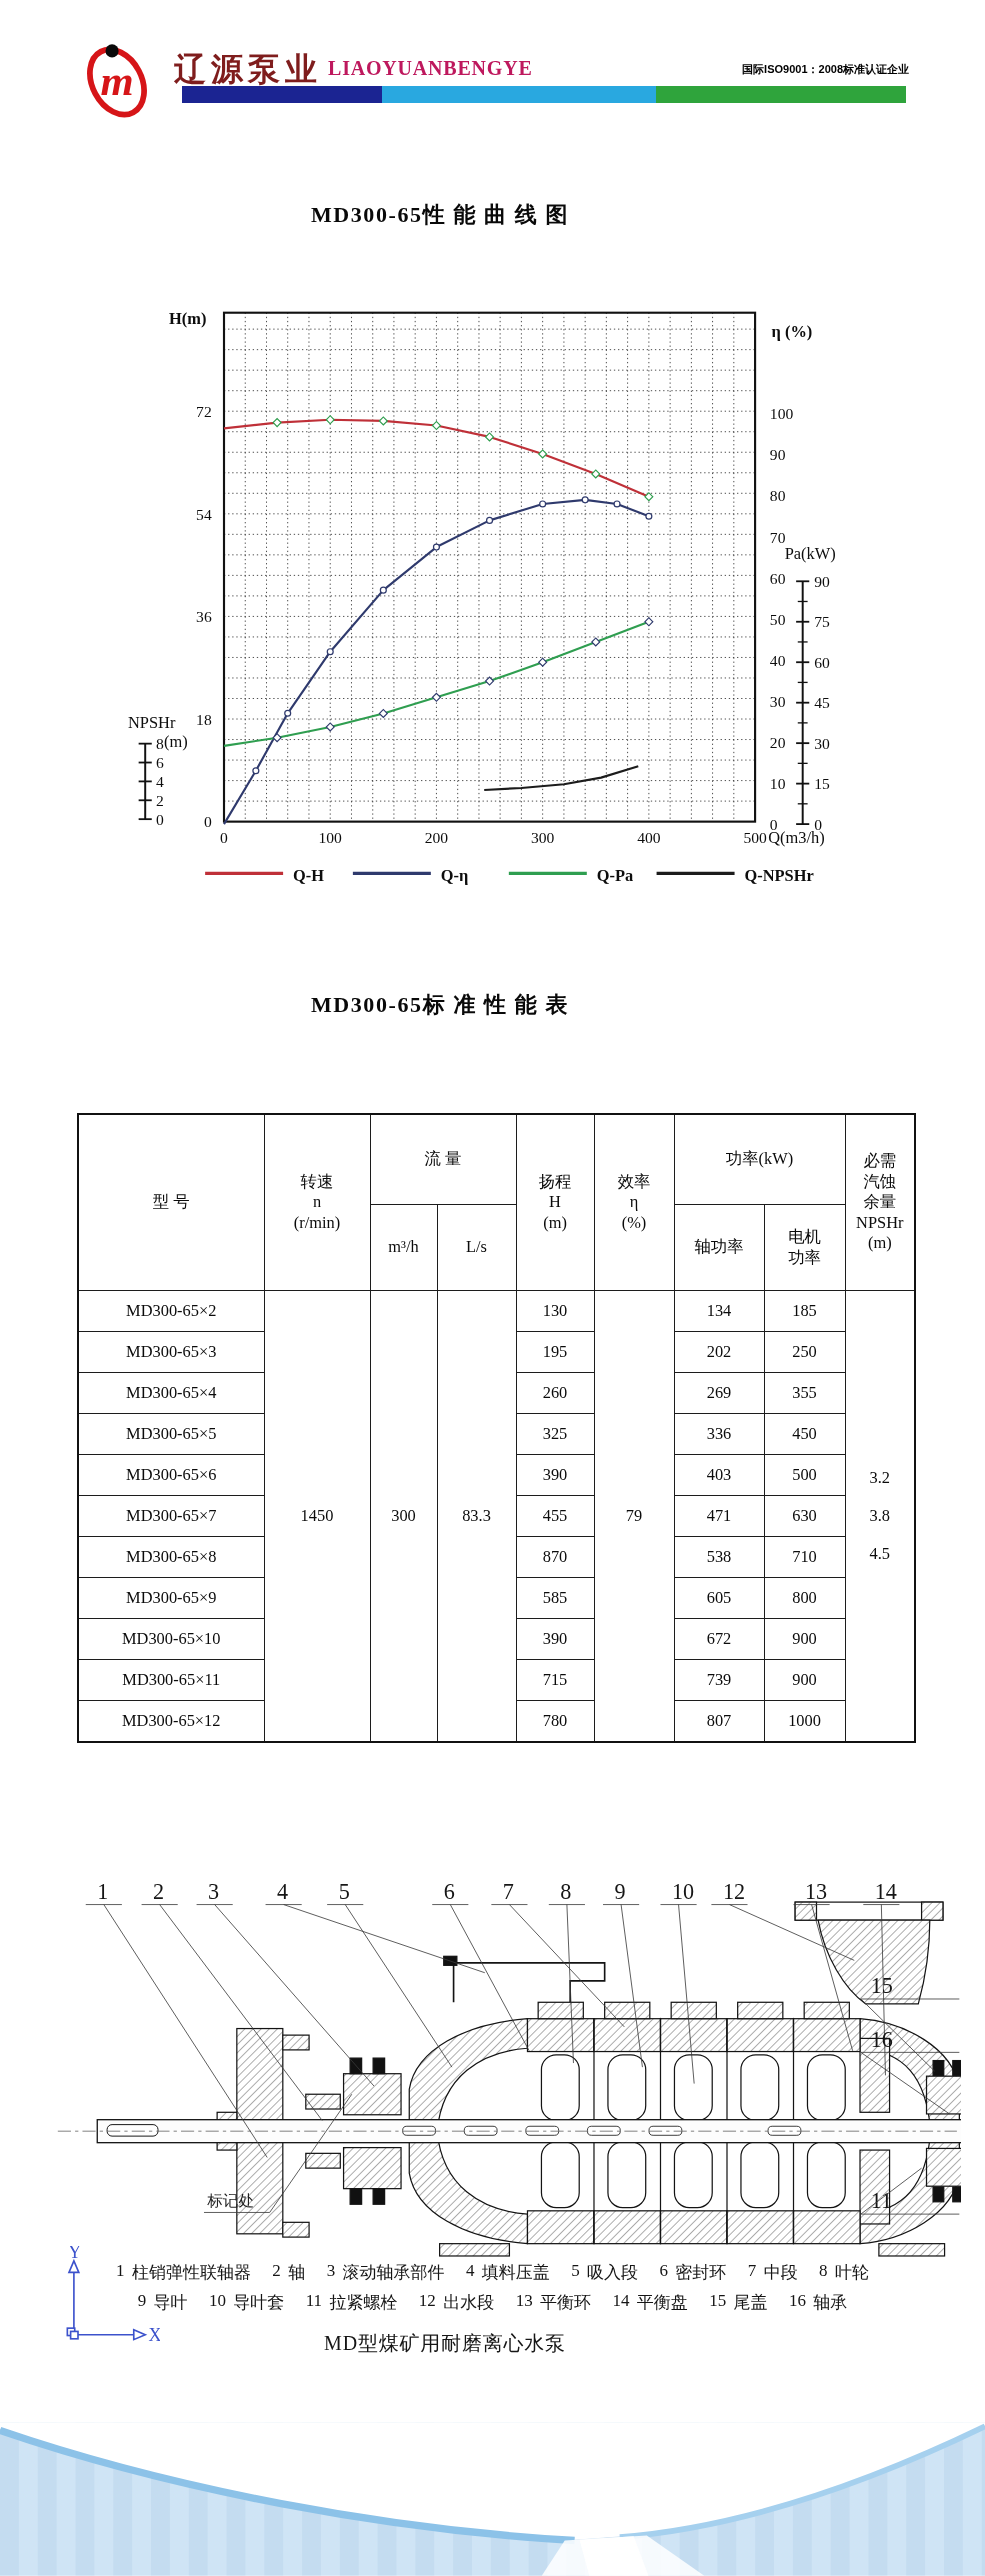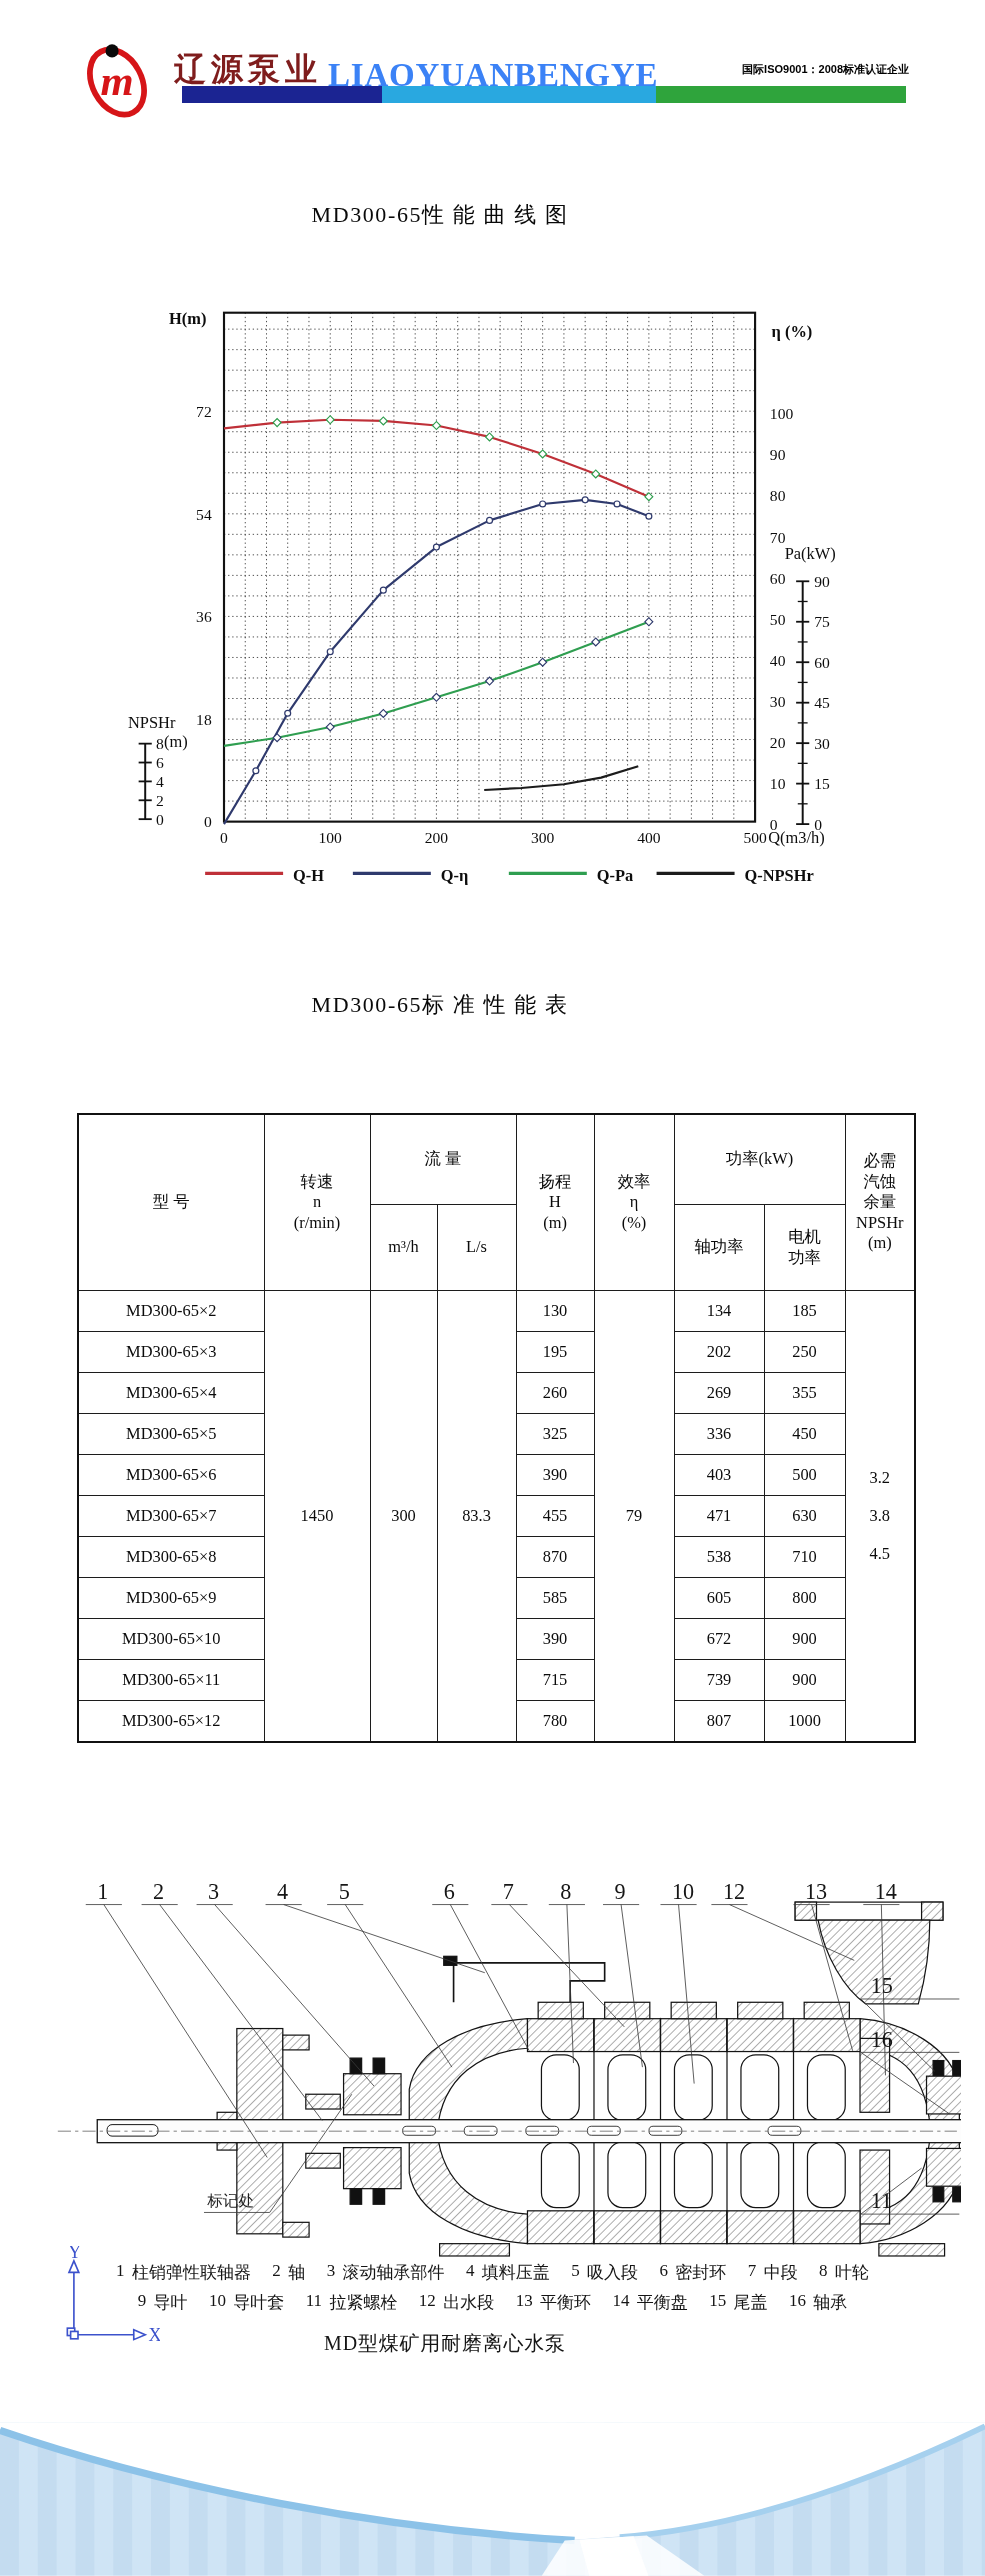--- a/index.html
+++ b/index.html
@@ -2,28 +2,28 @@
 <html style="font-size:13px"><head>
 <meta charset="utf-8">
 <style>
   html,body{margin:0;padding:0;background:#fff;}
   #page{position:relative;width:985px;height:2576px;background:#fff;overflow:hidden;
         font-family:"Liberation Serif","DejaVu Serif",serif;color:#111;}
   
   #logo{position:absolute;left:76px;top:41px;width:82px;height:78px;}
   #company-cn{position:absolute;left:174px;top:48px;font-size:32px;font-weight:bold;
               font-family:"Liberation Sans","DejaVu Sans",sans-serif;letter-spacing:5px;color:#7f1d1d;}
-  #company-en{position:absolute;left:328px;top:57px;font-size:33px;font-weight:bold;
-              font-family:"Liberation Serif",serif;letter-spacing:0.8px;color:#3b82f6;}
+  #company-en{position:absolute;left:328px;top:57px;font-size:20px;font-weight:bold;
+              font-family:"Liberation Serif",serif;letter-spacing:0.8px;color:#be185d;}
   #cert{position:absolute;right:76px;top:62px;font-size:11px;font-weight:bold;
         font-family:"Liberation Sans","DejaVu Sans",sans-serif;color:#000;}
   #colorbar{position:absolute;left:182px;top:86px;width:725px;height:17px;display:flex;}
   #colorbar div{height:100%;}
   
-  .sec-title{position:absolute;left:0;width:880px;text-align:center;font-weight:normal;
+  .sec-title{position:absolute;left:0;width:880px;text-align:center;font-weight:bold;
              font-size:22px;letter-spacing:1.6px;color:#090909;}
   #curve-title{top:200px;}
   #table-title{top:990px;}
   
   #chart{position:absolute;left:82px;top:296px;}
   #chart text{font-family:"Liberation Serif","DejaVu Serif",serif;}
   .grid{stroke:#2c2c2c;stroke-width:1.2;stroke-dasharray:1.6 3.4;opacity:.85;}
   .frame{fill:none;stroke:#111;stroke-width:2.6;}
   .tick{font-size:19px;fill:#0d0d0d;}
   .axname{font-size:20px;fill:#0d0d0d;}

